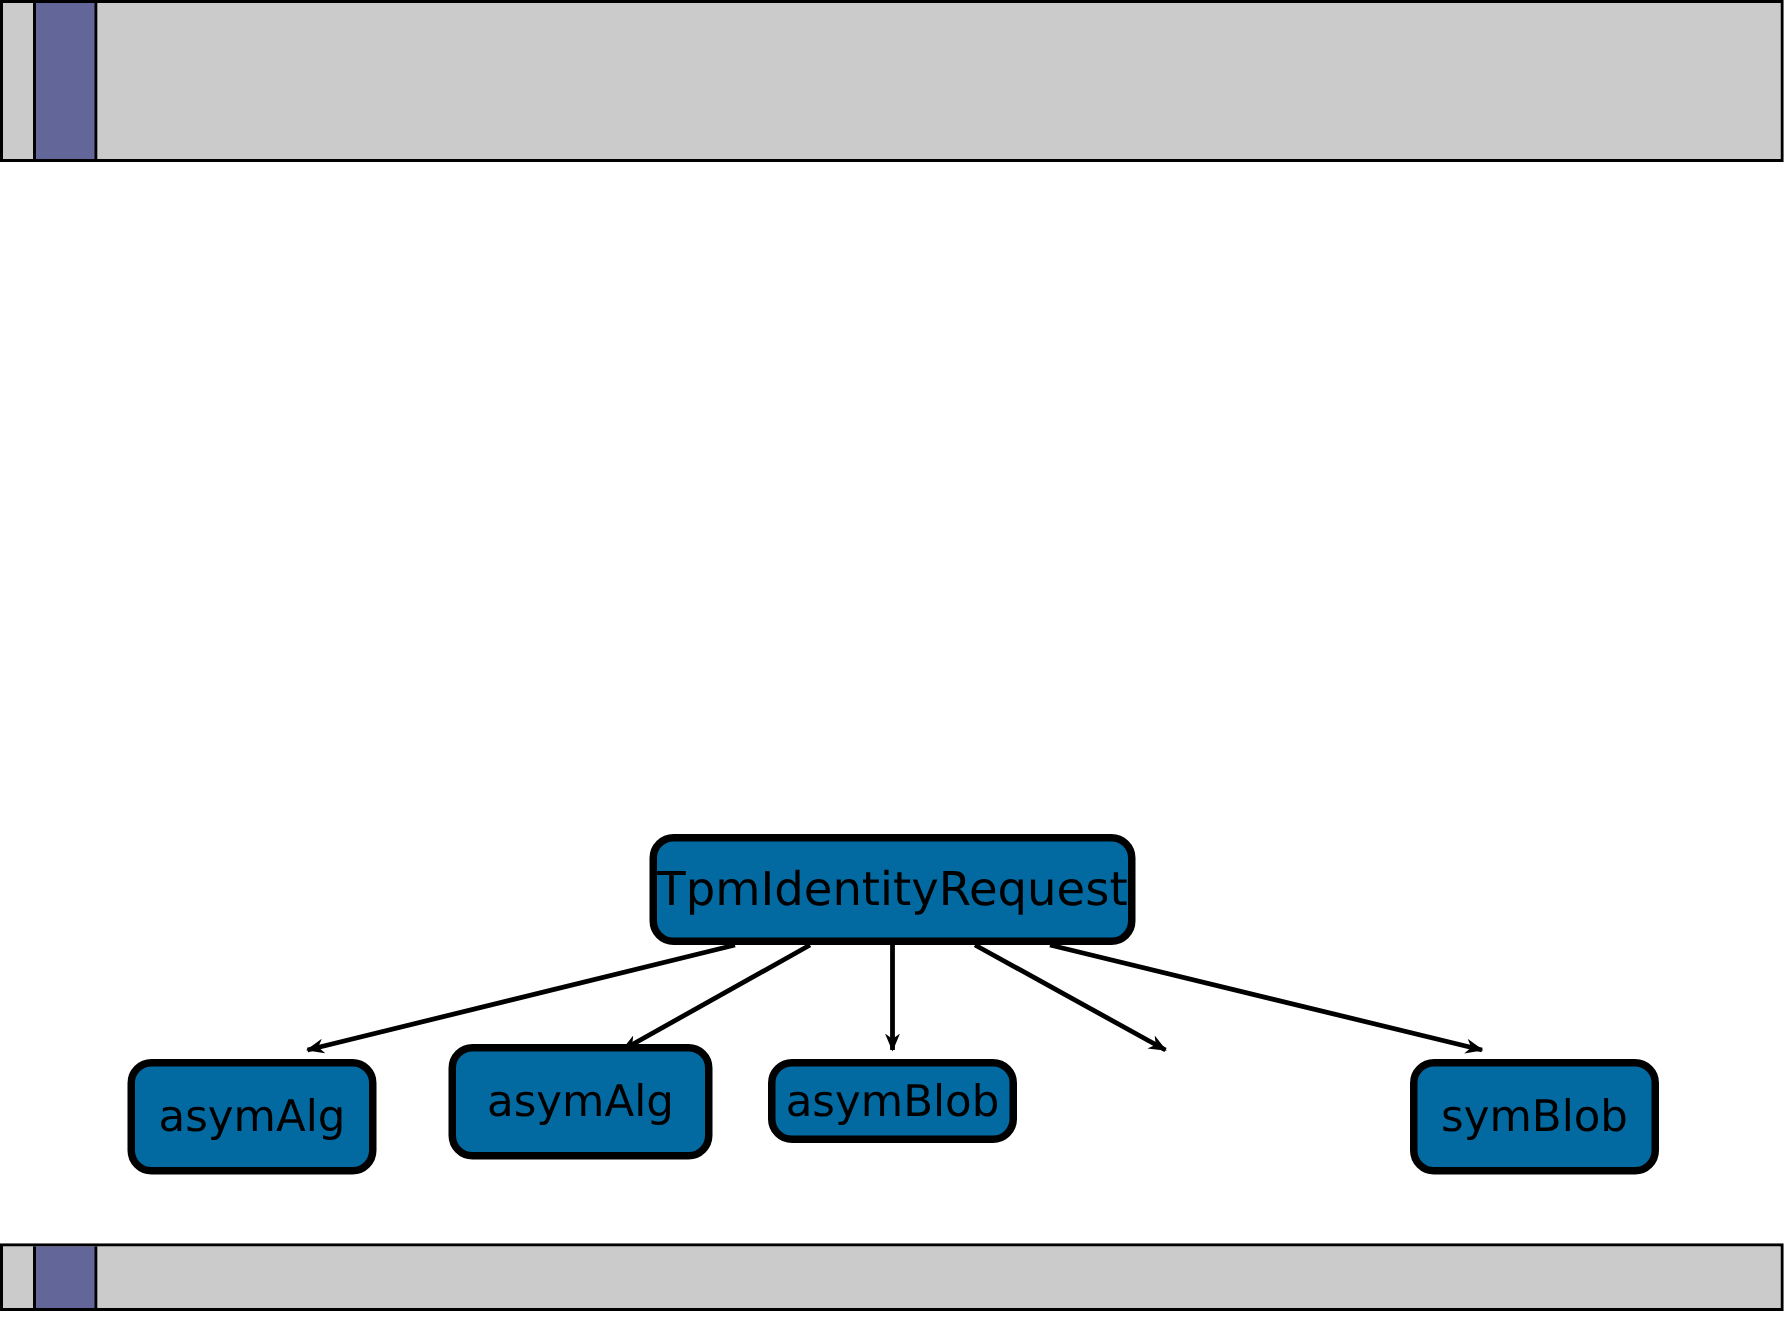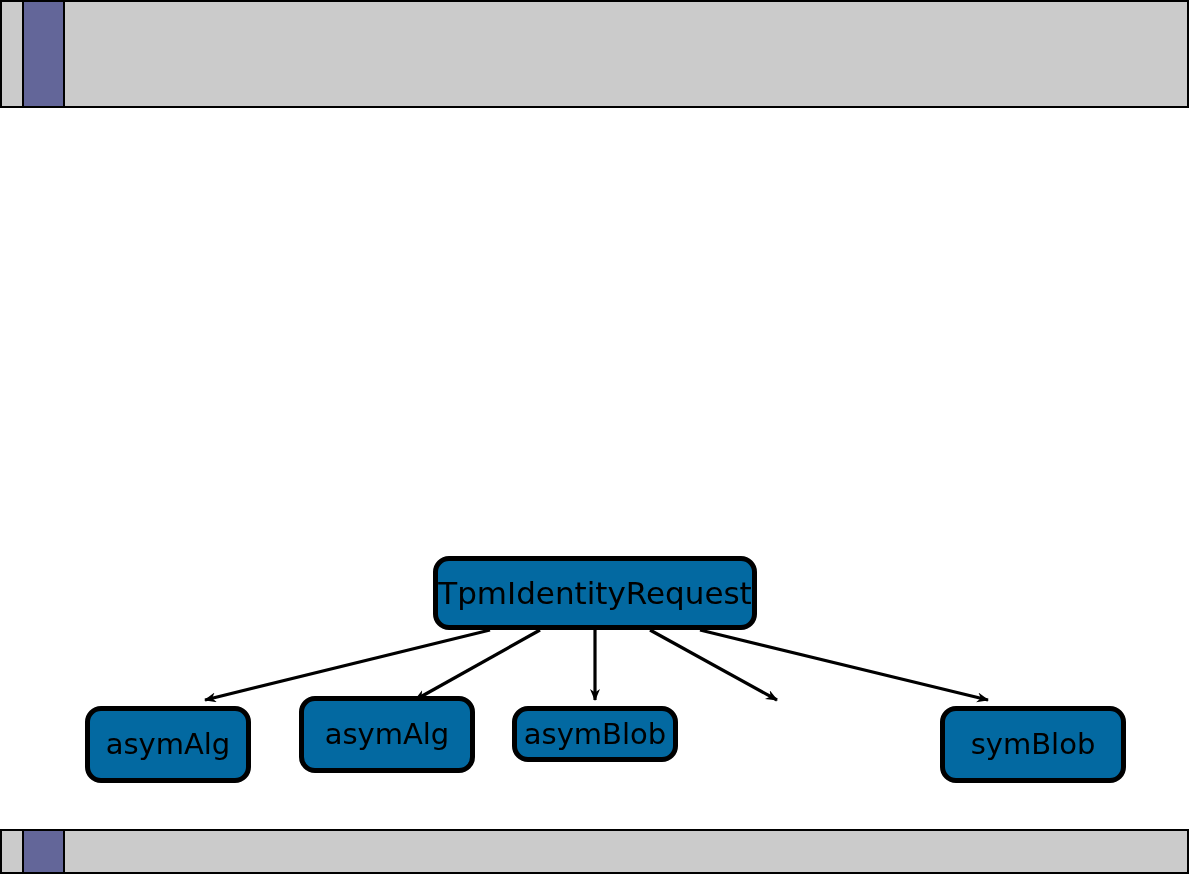--- a/index.html
+++ b/index.html
@@ -122,21 +122,21 @@
 
   <div class="node node-root" style="left:433px; top:448px; width:324px; height:74px;">TpmIdentityRequest</div>
 
   <div class="node node-child" style="left:85px; top:598px; width:166px; height:77px;">asymAlg</div>
 
   <div class="node node-child" style="left:299px; top:588px; width:176px; height:77px;">asymAlg</div>
 
   <div class="node node-child" style="left:512px; top:598px; width:166px; height:56px;">asymBlob</div>
 
 
-  <div class="node node-child" style="left:940px; top:598px; width:186px; height:77px;">symBlob</div>
+  <div class="node node-child" style="left:940px; top:598px; width:166px; height:77px;">symBlob</div>
 
 </div>
 
 <div class="chrome-bar" id="footer-bar">
   <div class="chrome-pad"></div>
   <div class="chrome-accent"></div>
   <div class="chrome-body"></div>
 </div>
 
 </body></html>

